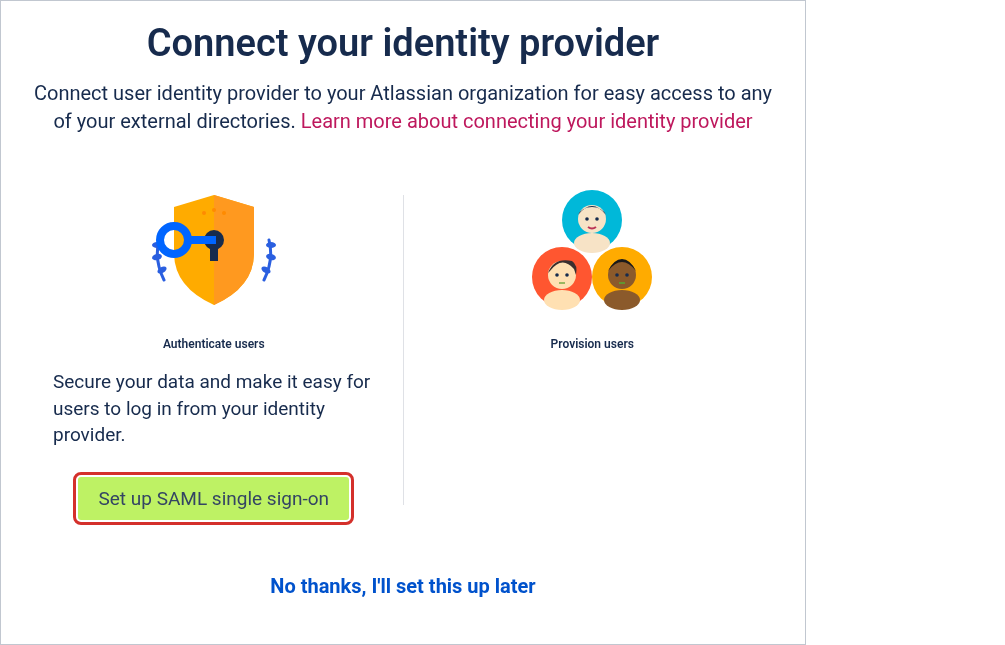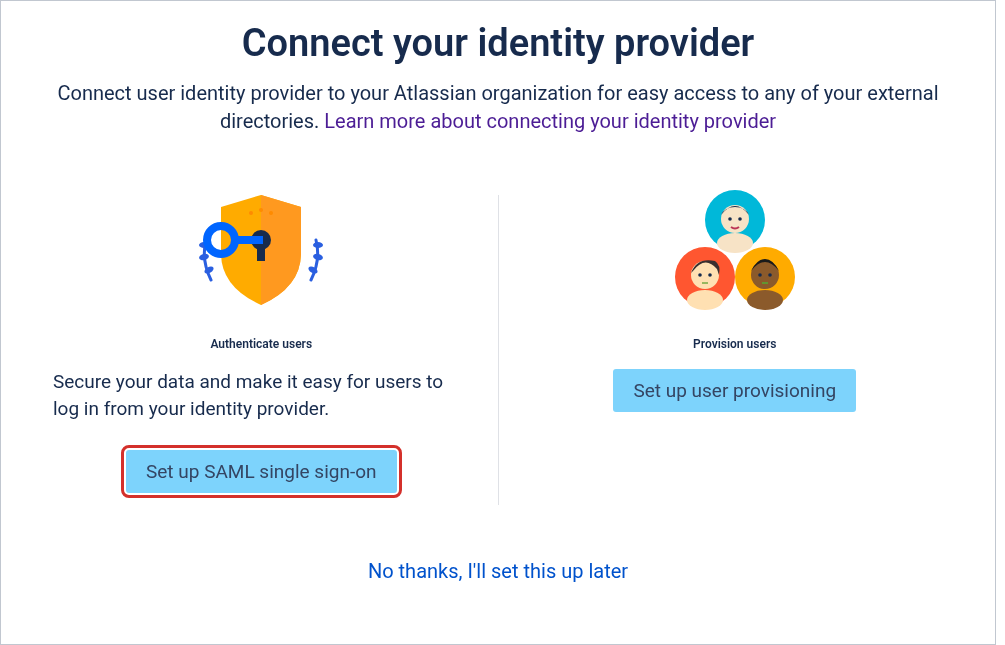--- a/index.html
+++ b/index.html
@@ -7,21 +7,21 @@
       font-family: -apple-system, BlinkMacSystemFont, "Segoe UI", Roboto, Helvetica, Arial, sans-serif;
       background: #fff;
       color: #172b4d;
       width: 1005px;
       height: 645px;
       overflow: hidden;
     }
     .container {
       border: 1px solid #c1c7d0;
       margin: 0;
-      width: 996px;
+      width: 806px;
       height: 645px;
       padding: 20px 24px 20px;
       display: flex;
       flex-direction: column;
       align-items: center;
     }
     .page-title {
       font-size: 38px;
       font-weight: 600;
       color: #172b4d;
@@ -30,21 +30,21 @@
     }
     .subtitle {
       font-size: 20px;
       color: #172b4d;
       text-align: center;
       max-width: 940px;
       line-height: 1.4;
       margin-bottom: 50px;
     }
     .link {
-      color: #4c1d95;
+      color: #be185d;
       cursor: pointer;
       margin-top: 16px;
     }
     .columns {
       display: flex;
       width: 100%;
       justify-content: center;
       gap: 0;
     }
     .col {
@@ -69,37 +69,37 @@
       margin-bottom: 18px;
     }
     .card-desc {
       font-size: 19px;
       color: #172b4d;
       line-height: 1.4;
       margin-bottom: 28px;
       max-width: 440px;
     }
     .btn {
-      background: #7dd3fc;
+      background: #bef264;
       border: none;
       color: #344563;
       font-size: 19px;
       padding: 10px 20px;
       border-radius: 3px;
       cursor: pointer;
       font-family: inherit;
     }
     .btn.highlighted {
       outline: 3px solid #d4302b;
       outline-offset: 2px;
     }
     .later-link {
       color: #0052cc;
       font-size: 20px;
-      font-weight: 400;
+      font-weight: 700;
       text-align: left;
       margin-top: 54px;
       cursor: pointer;
     }
     .illustration {
       height: 130px;
       display: flex;
       align-items: center;
       justify-content: center;
     }
@@ -178,18 +178,17 @@
           <circle cx="120" cy="92" r="30" fill="#ffab00"></circle>
           <ellipse cx="120" cy="115" rx="18" ry="10" fill="#8b5a2b"></ellipse>
           <circle cx="120" cy="90" r="14" fill="#8b5a2b"></circle>
           <path d="M106 86 Q120 68 134 86 Q128 74 120 74 Q112 74 106 86 Z" fill="#1a1a1a"></path>
           <circle cx="115" cy="90" r="1.8" fill="#172b4d"></circle>
           <circle cx="125" cy="90" r="1.8" fill="#172b4d"></circle>
           <path d="M117 98 L123 98" stroke="#5a3" stroke-width="1.5"></path>
         </svg>
       </div>
       <h3 class="card-title">Provision users</h3>
-      <button class="btn">Set up user provisioning</button>
     </div>
   </div>
 
   <div class="later-link">No thanks, I'll set this up later</div>
 </div>
 
 </body></html>

